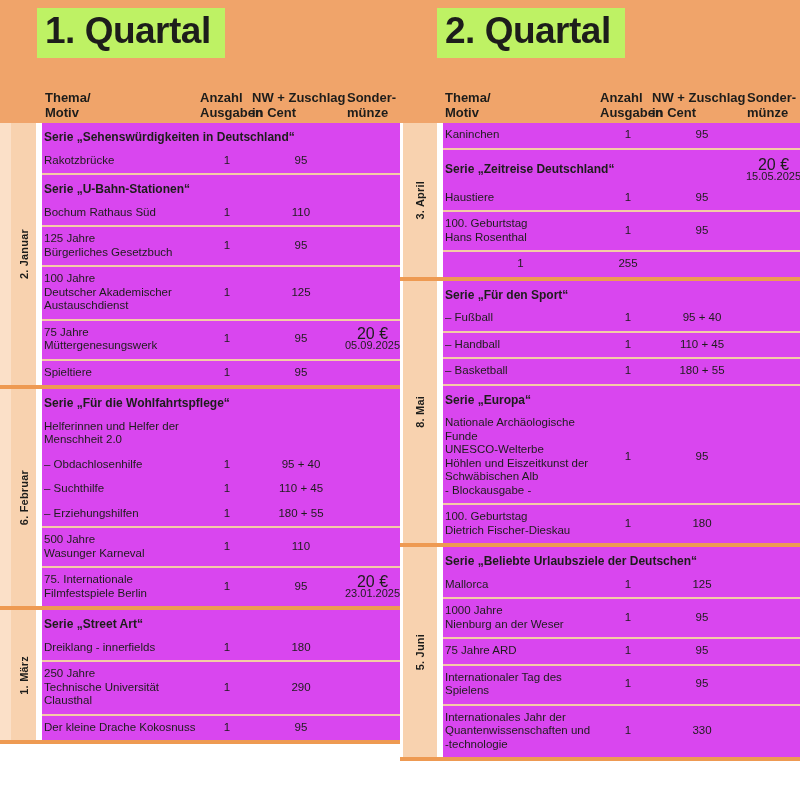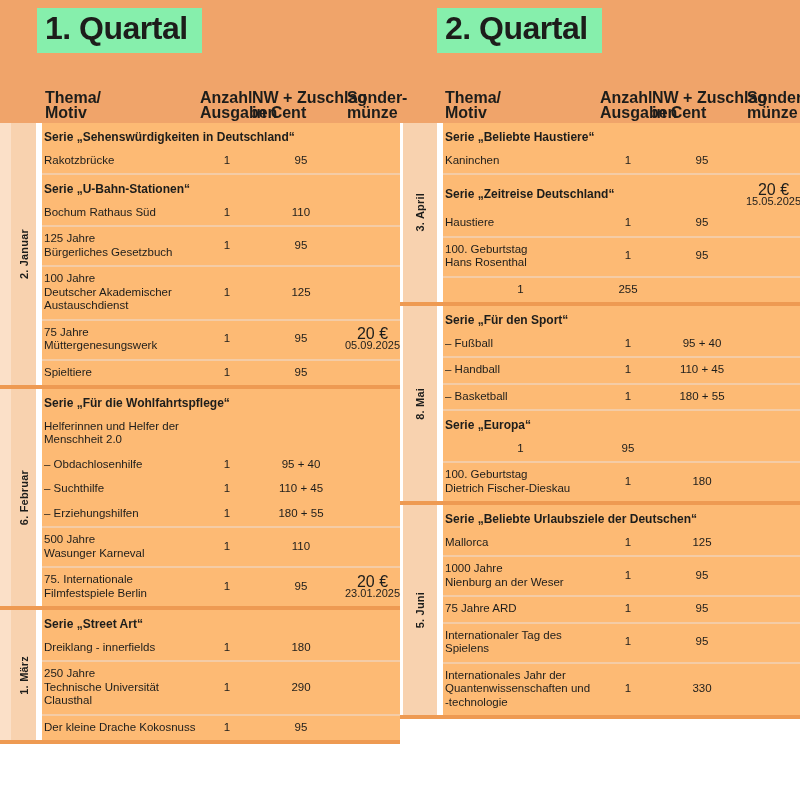--- a/index.html
+++ b/index.html
@@ -21,46 +21,46 @@
   }
   .top-band{
     position:absolute;top:0;left:0;width:800px;height:123px;
     background:var(--band);
   }
   .panel{position:absolute;top:0;width:400px;}
   .panel-0{left:0;}
   .panel-1{left:400px;}
   .title-box{
     position:absolute;top:8px;left:37px;
-    display:inline-block;background:#86efac;
-    font-size:32px;font-weight:700;letter-spacing:-0.5px;
+    display:inline-block;background:#bef264;
+    font-size:37px;font-weight:700;letter-spacing:-0.5px;
     padding:2px 14px 6px 8px;white-space:nowrap;
   }
   .col-headers{position:absolute;top:90px;left:0;width:400px;height:33px;}
   .ch{
-    position:absolute;top:0;font-weight:700;font-size:16px;line-height:15px;
+    position:absolute;top:0;font-weight:700;font-size:13px;line-height:15px;
     white-space:pre-line;
   }
   .ch-thema{left:45px;}
   .ch-anzahl{left:200px;}
   .ch-nw{left:252px;}
   .ch-sonder{left:347px;}
   .table{position:absolute;top:123px;left:0;width:400px;}
   .group{display:flex;align-items:stretch;border-bottom:4px solid var(--divider);}
   .month-cell{
     flex:0 0 auto;background:var(--month);
     display:flex;align-items:center;justify-content:center;
   }
   .panel-0 .month-cell{width:36px;border-left:11px solid var(--month-margin);}
   .panel-1 .month-cell{width:34px;margin-left:3px;}
   .month-label{
     writing-mode:vertical-rl;transform:rotate(180deg);
     font-size:11px;font-weight:700;white-space:nowrap;letter-spacing:0.2px;
   }
-  .rows{flex:1 1 auto;margin-left:6px;background:#fdba74;}
+  .rows{flex:1 1 auto;margin-left:6px;background:#d946ef;}
   .row{
     display:grid;
     grid-template-columns:155px 60px 88px 1fr;
     align-items:center;
     padding:5px 0 6px 0;
   }
   .row.section{padding:8px 0 4px 0;}
   .row.item{border-bottom:2px solid var(--rowline);}
   .row.nosep{border-bottom:none;}
   .cell{font-size:11.5px;line-height:13.5px;}
@@ -250,24 +250,20 @@
 in Cent</span>
     <span class="ch ch-sonder">Sonder-
 münze</span>
   </div>
   <div class="table">
       <div class="group">
         <div class="month-cell">
           <div class="month-label">3. April</div>
         </div>
         <div class="rows">
-          <div class="row section">
-            <div class="cell thema span3 bold">Serie „Beliebte Haustiere“</div>
-            <div class="cell sonder"></div>
-          </div>
           <div class="row item">
             <div class="cell thema">Kaninchen</div>
             <div class="cell anzahl">1</div>
             <div class="cell nw">95</div>
             <div class="cell sonder"></div>
           </div>
           <div class="row section">
             <div class="cell thema span3 bold">Serie „Zeitreise Deutschland“</div>
             <div class="cell sonder">
               <div class="sonder-block">
@@ -321,20 +317,26 @@
             <div class="cell thema">– Basketball</div>
             <div class="cell anzahl">1</div>
             <div class="cell nw">180 + 55</div>
             <div class="cell sonder"></div>
           </div>
           <div class="row section">
             <div class="cell thema span3 bold">Serie „Europa“</div>
             <div class="cell sonder"></div>
           </div>
           <div class="row item">
+            <div class="cell thema">Nationale Archäologische
+Funde
+UNESCO-Welterbe
+Höhlen und Eiszeitkunst der
+Schwäbischen Alb
+- Blockausgabe -</div>
             <div class="cell anzahl">1</div>
             <div class="cell nw">95</div>
             <div class="cell sonder"></div>
           </div>
           <div class="row item nosep">
             <div class="cell thema">100. Geburtstag
 Dietrich Fischer-Dieskau</div>
             <div class="cell anzahl">1</div>
             <div class="cell nw">180</div>
             <div class="cell sonder"></div>

